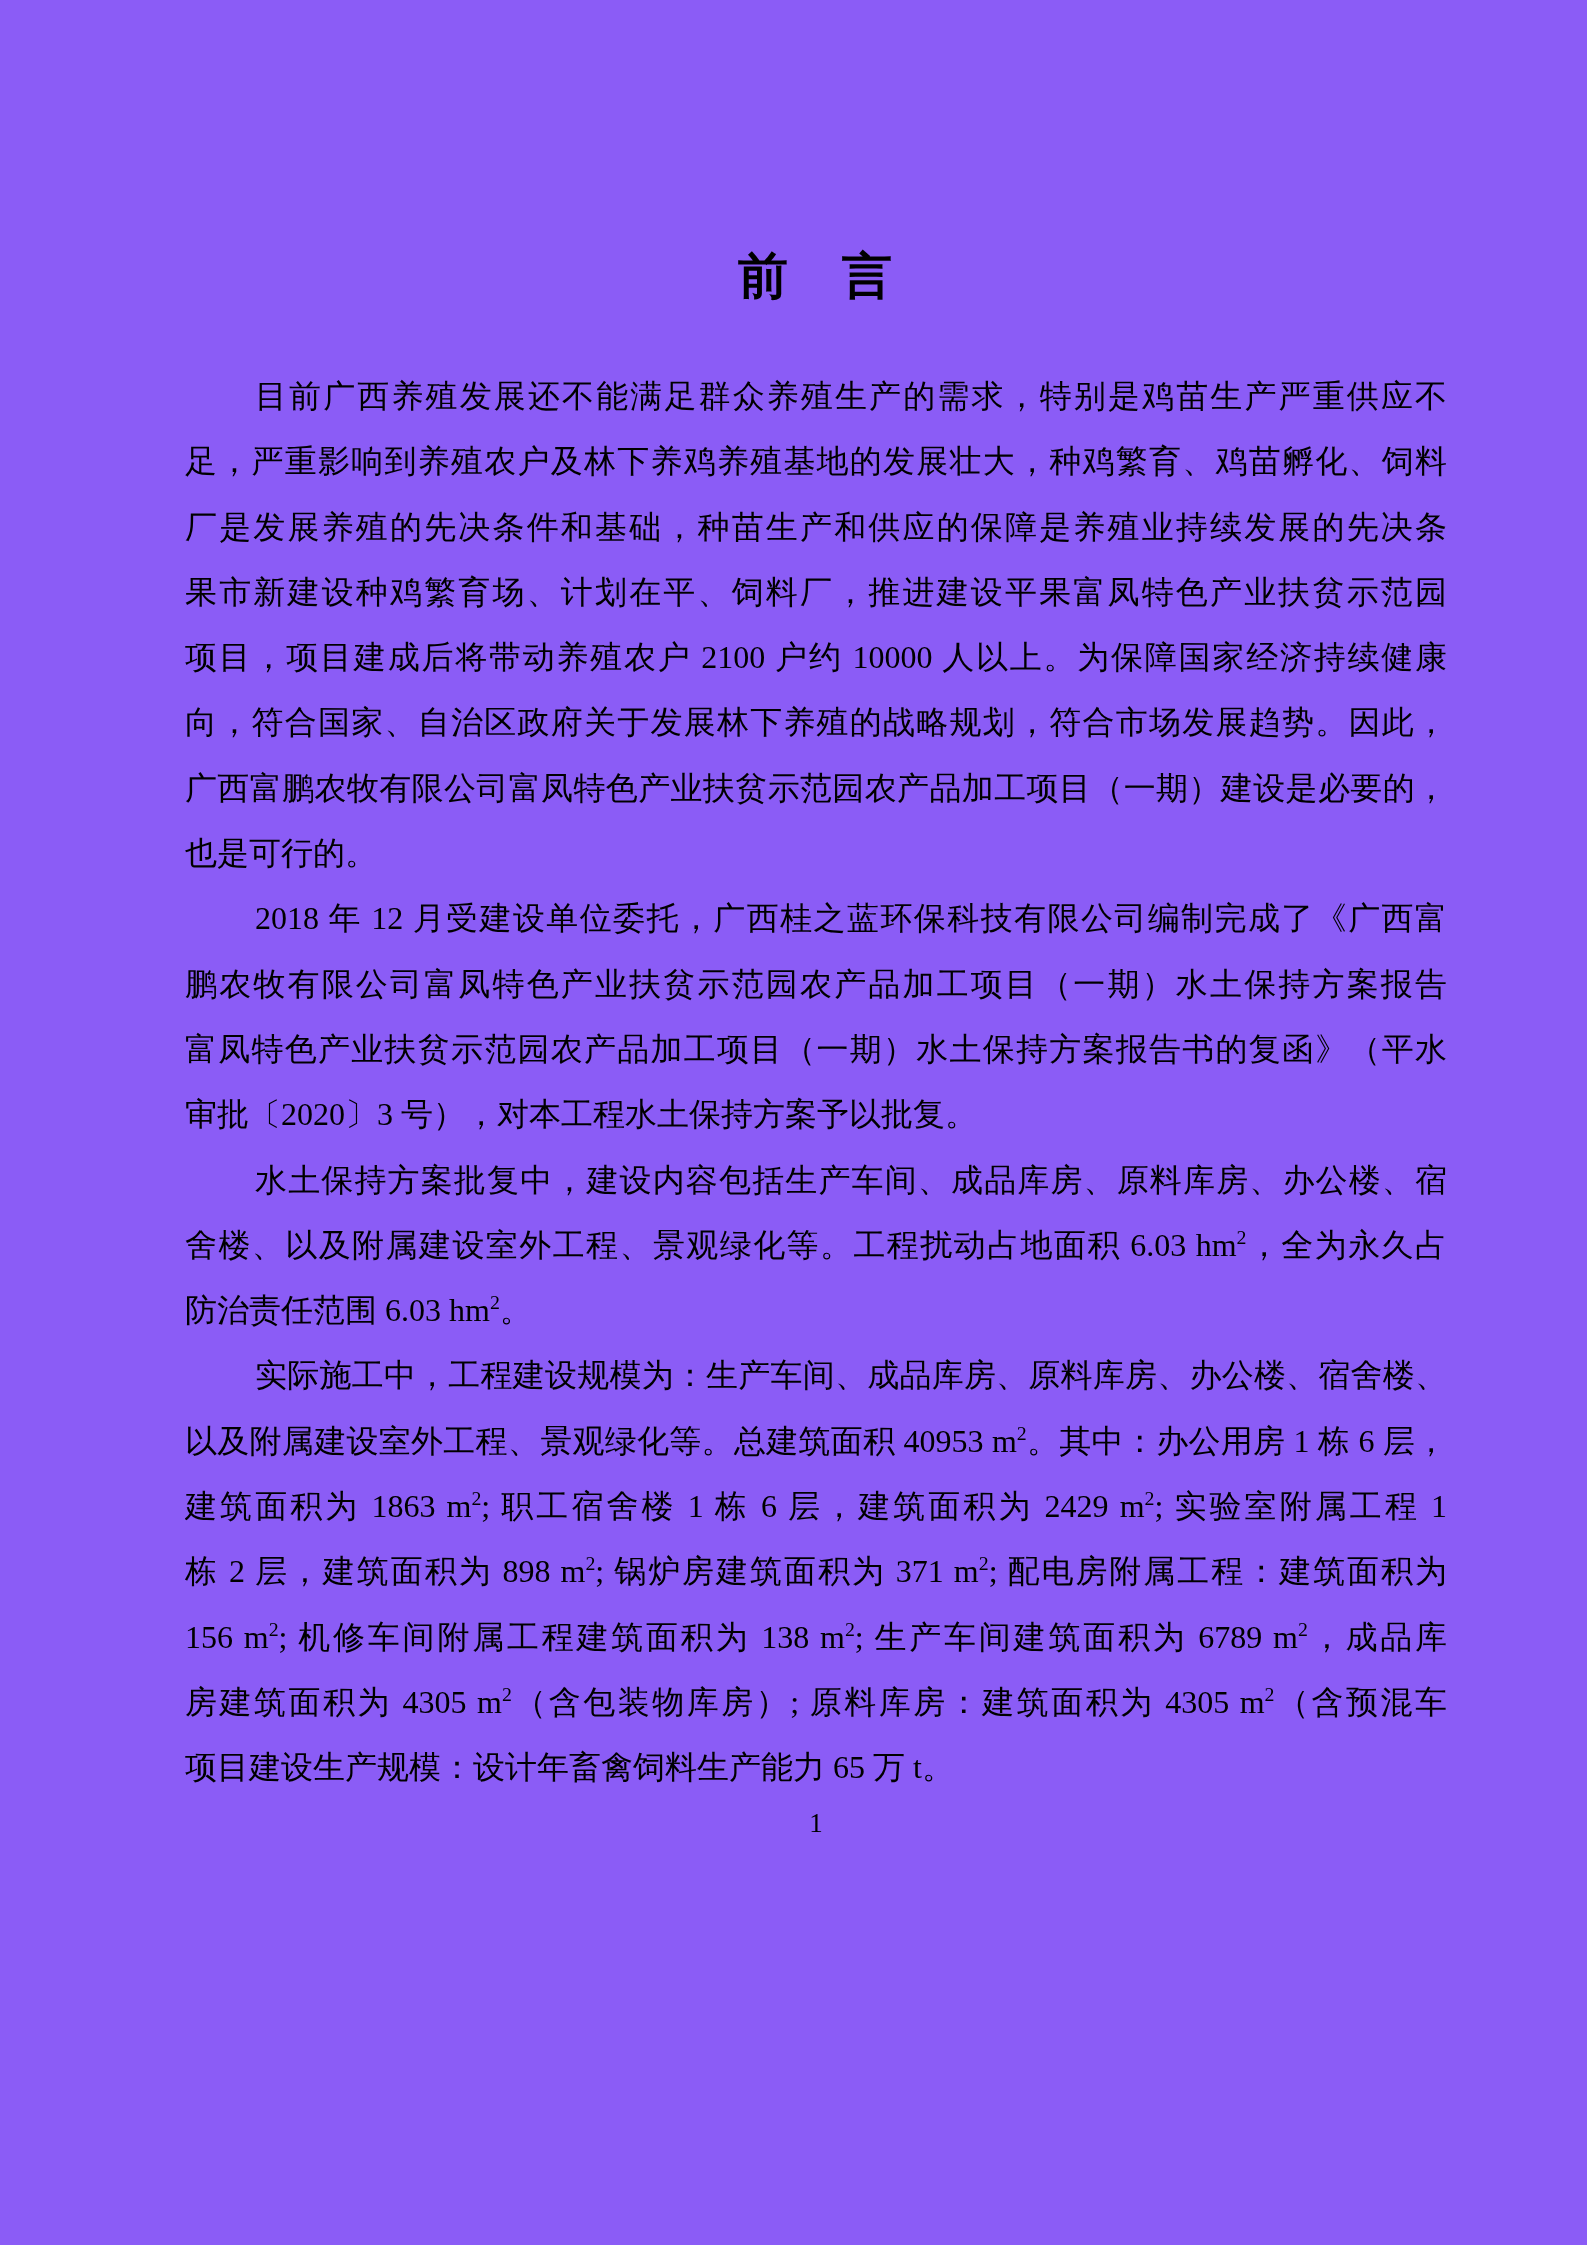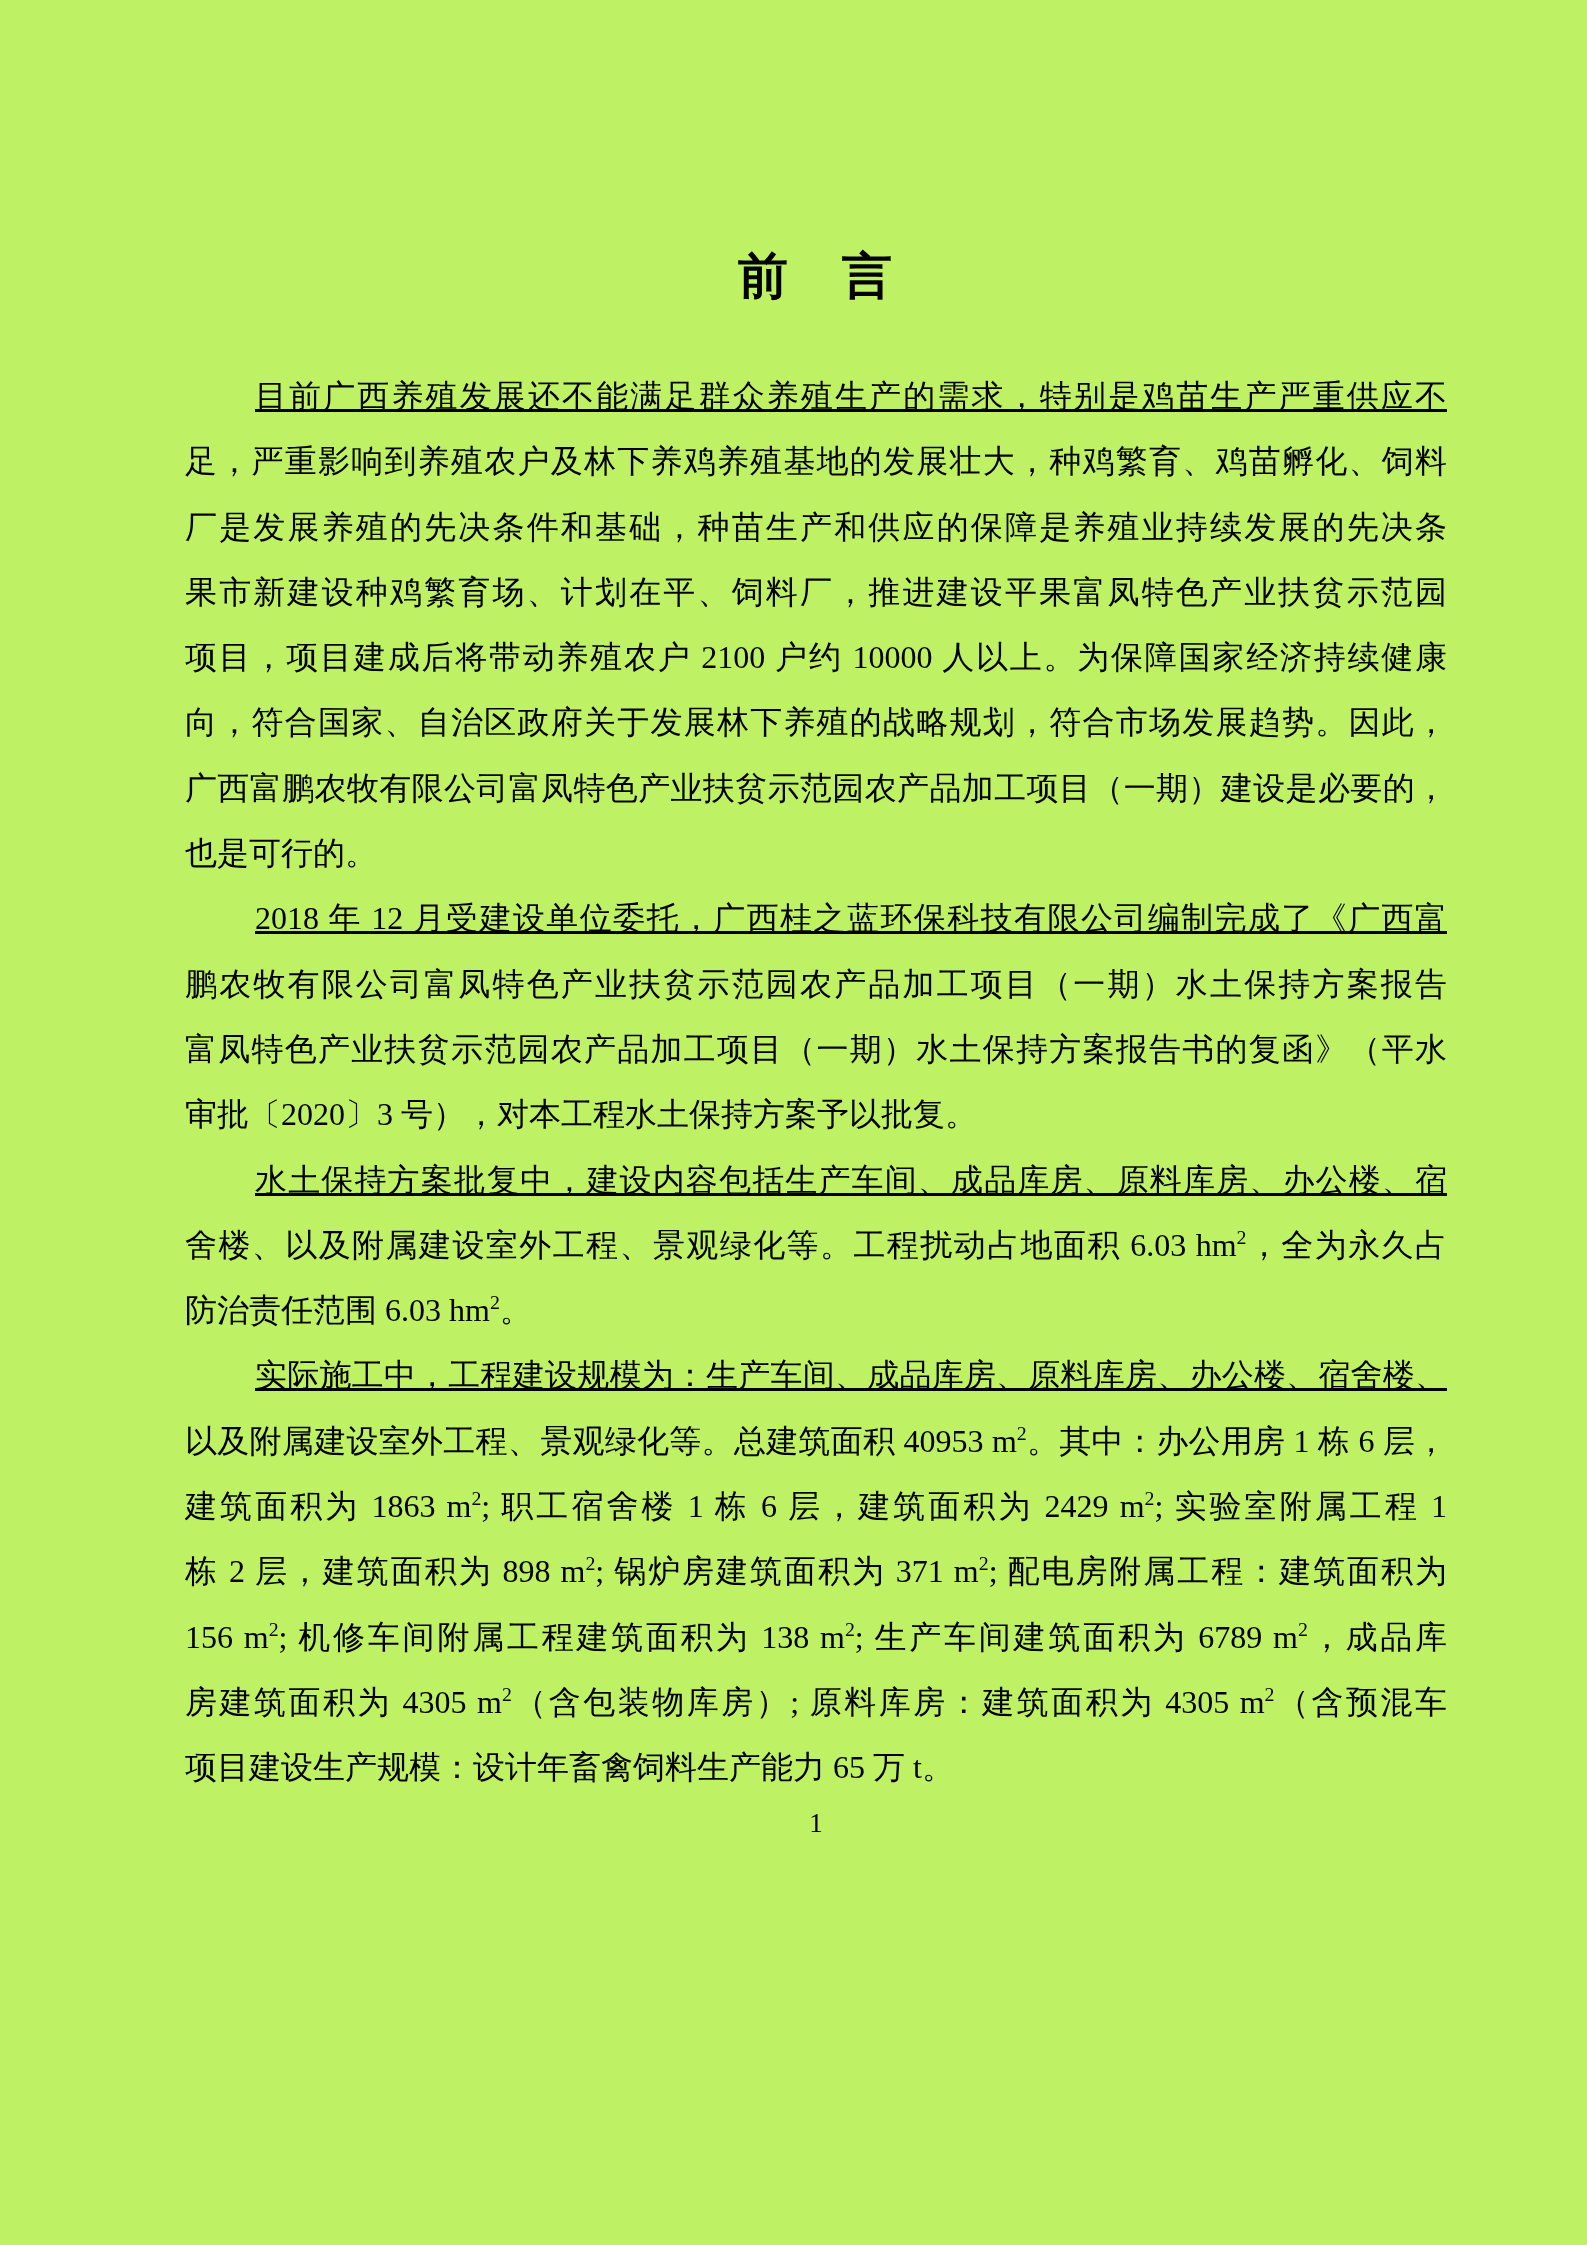--- a/index.html
+++ b/index.html
@@ -4,21 +4,21 @@
 <style>
   html, body {
     margin: 0;
     padding: 0;
     background: #ffffff;
   }
   .page {
     position: relative;
     width: 1587px;
     height: 2245px;
-    background: #bef264;
+    background: #8b5cf6;
     color: #000000;
     font-family: "Liberation Serif", "DejaVu Serif", serif;
     overflow: hidden;
     box-sizing: border-box;
     padding-top: 248px;
   }
   .content-col {
     margin-left: 185px;
     width: 1262px;
   }
@@ -40,21 +40,20 @@
     height: 65.3px;
     white-space: nowrap;
     text-align: justify;
     text-align-last: justify;
     text-justify: inter-character;
     white-space: normal;
     overflow: hidden;
   }
   .line.first {
     text-indent: 70px;
-    text-decoration: underline;
   }
   .line.para-last {
     text-align-last: left;
   }
   .line sup {
     font-size: 0.62em;
     line-height: 0;
     vertical-align: super;
   }
   .page-number {

